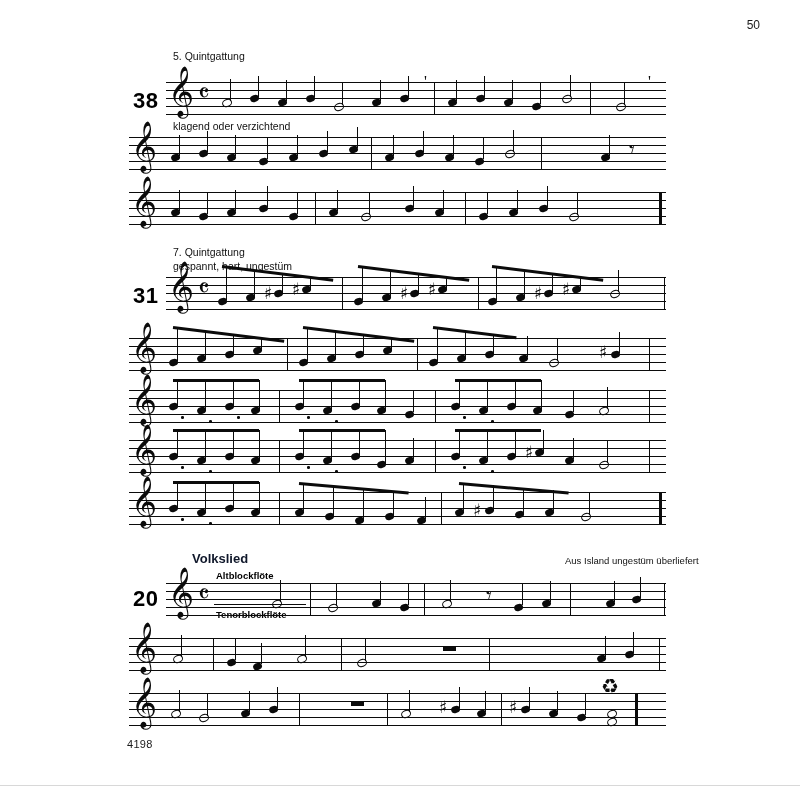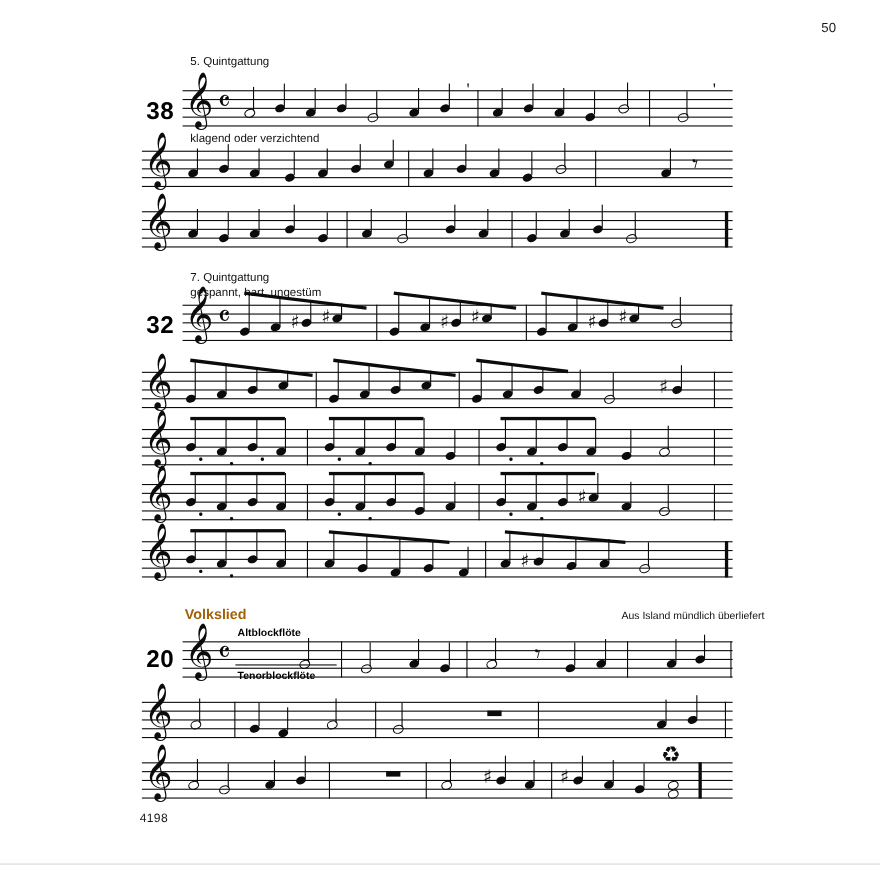--- a/index.html
+++ b/index.html
@@ -43,22 +43,23 @@
   .title-small {
     position: absolute;
     font-size: 10.5px;
     color: #111;
     white-space: nowrap;
   }
   .title-bold {
     position: absolute;
     font-size: 13px;
     font-weight: bold;
-    color: #a16207;
+    color: #0f172a;
     white-space: nowrap;
+    margin-left: 24px;
   }
   .attribution {
     position: absolute;
     font-size: 9.5px;
     color: #111;
     white-space: nowrap;
   }
   .instr-label {
     position: absolute;
     font-size: 9.5px;
@@ -327,21 +328,21 @@
       <div class="stem" style="left:388px; top:-2px; height:21px;"></div>
     <div class="note" style="left:410px; top:13px;"></div>
       <div class="stem" style="left:418px; top:-6px; height:21px;"></div>
     <div class="note hollow" style="left:440px; top:21px;"></div>
       <div class="stem" style="left:448px; top:1px; height:22px;"></div>
     <div class="barline thick" style="left:530px;"></div>
   </div>
 
   <div class="title-small" style="left:173px; top:246px;">7. Quintgattung</div>
   <div class="title-small" style="left:173px; top:260px;">gespannt, hart, ungestüm</div>
-  <div class="piece-num" style="left:133px; top:283px;">32</div>
+  <div class="piece-num" style="left:133px; top:283px;">31</div>
 
   <div class="system" style="left:166px; top:277px; width:500px; height:33px;">
     <div class="staff-lines">
       <div class="ln"></div>
         <div class="ln"></div>
         <div class="ln"></div>
         <div class="ln"></div>
         <div class="ln"></div>
     </div>
     <div class="clef" style="left:2px;">𝄞</div>
@@ -590,21 +591,21 @@
     <div class="note" style="left:386px; top:19px;"></div>
       <div class="stem" style="left:394px; top:-4px; height:26px;"></div>
     <div class="note" style="left:416px; top:17px;"></div>
       <div class="stem" style="left:424px; top:-2px; height:22px;"></div>
     <div class="note hollow" style="left:452px; top:21px;"></div>
       <div class="stem" style="left:460px; top:1px; height:22px;"></div>
     <div class="barline thick" style="left:530px;"></div>
   </div>
 
   <div class="title-bold" style="left:168px; top:551px;">Volkslied</div>
-  <div class="attribution" style="left:565px; top:555px;">Aus Island mündlich überliefert</div>
+  <div class="attribution" style="left:565px; top:555px;">Aus Island ungestüm überliefert</div>
   <div class="piece-num" style="left:133px; top:586px;">20</div>
   <div class="instr-label" style="left:216px; top:570px;">Altblockflöte</div>
   <div class="instr-label" style="left:216px; top:609px;">Tenorblockflöte</div>
   <div class="bracket-line" style="left:214px; top:604px; width:92px;"></div>
 
   <div class="system" style="left:166px; top:583px; width:500px; height:33px;">
     <div class="staff-lines">
       <div class="ln"></div>
         <div class="ln"></div>
         <div class="ln"></div>

